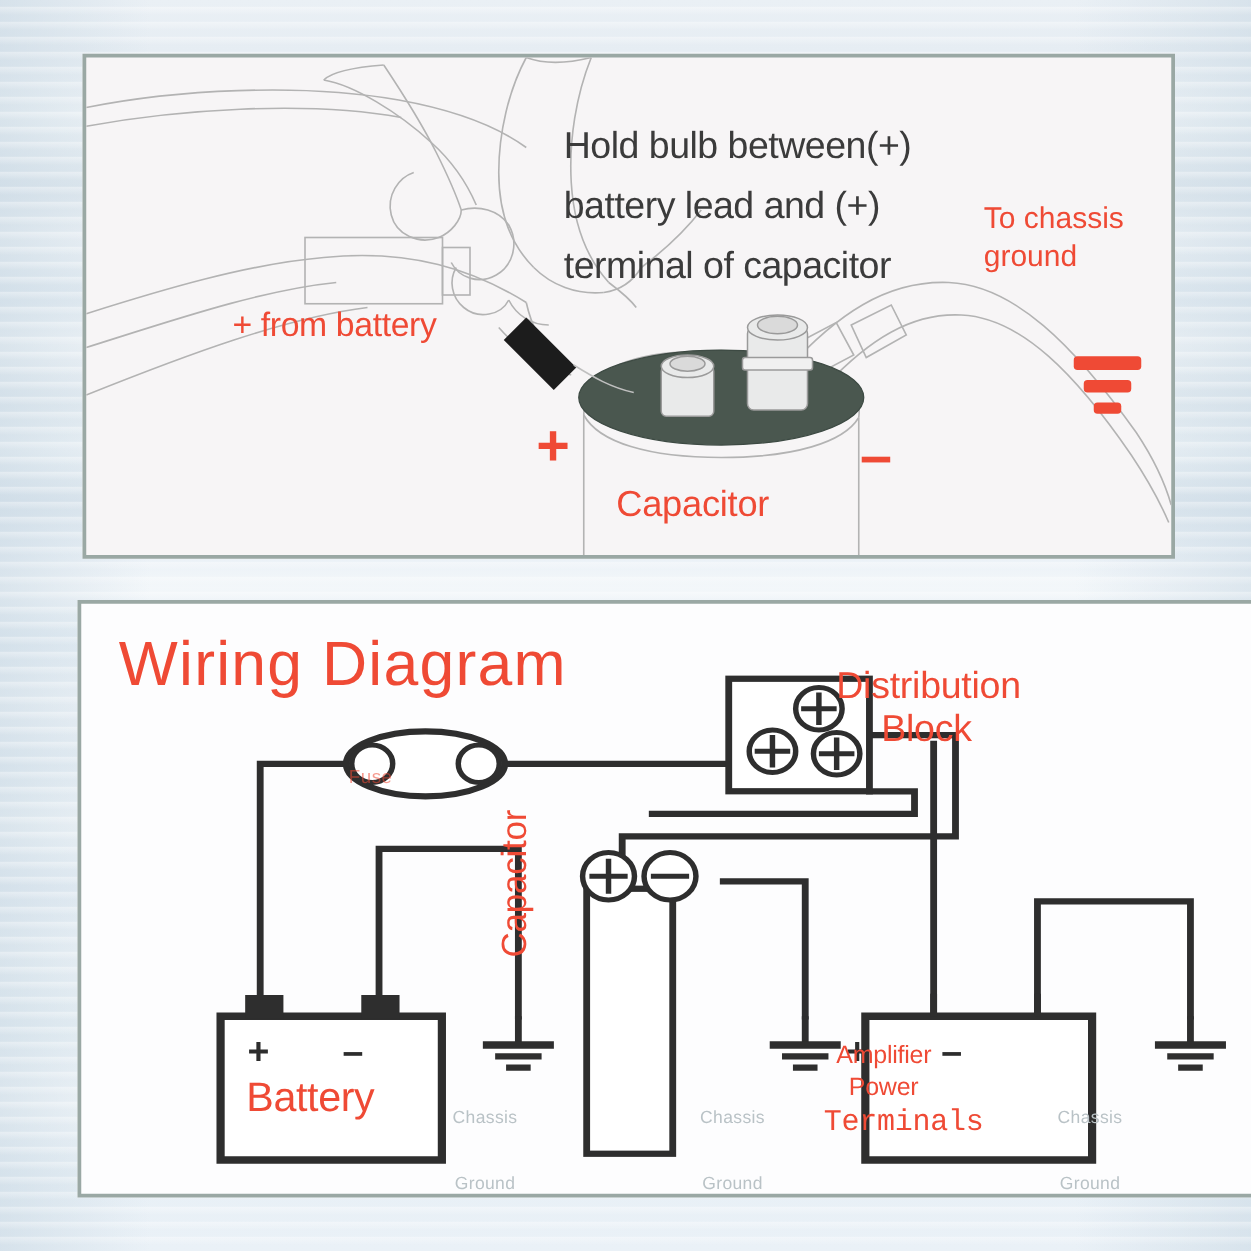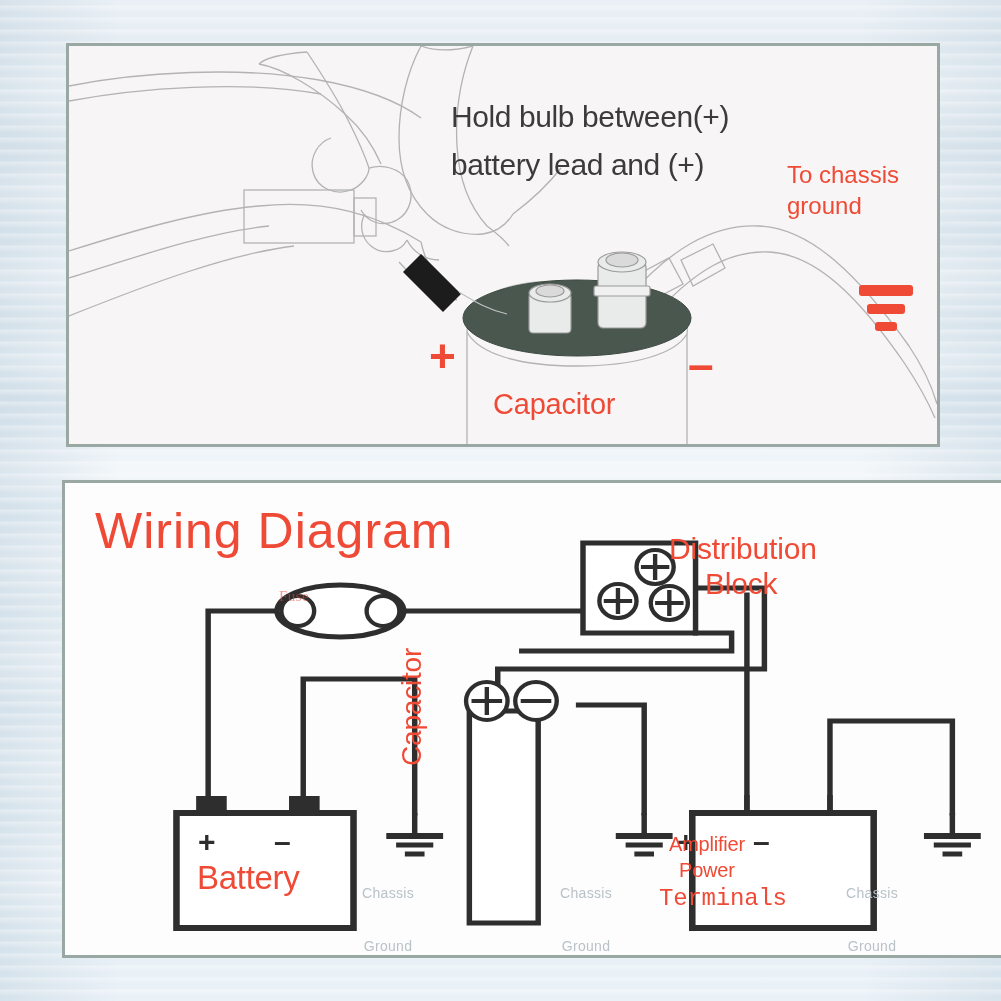--- a/index.html
+++ b/index.html
@@ -51,21 +51,21 @@
   #to-chassis-1{left:718px;top:116px;font-size:24px;}
   #to-chassis-2{left:718px;top:147px;font-size:24px;}
   #from-battery{left:117px;top:200px;font-size:27px;letter-spacing:-.3px;}
   #cap-plus{left:360px;top:297px;font-size:46px;font-weight:bold;line-height:.6;}
   #cap-minus{left:619px;top:305px;font-size:46px;font-weight:bold;line-height:.6;}
   #cap-label-top{left:424px;top:343px;font-size:29px;letter-spacing:-.2px;}
 
   #wiring-title{left:30px;top:22px;font-size:50px;letter-spacing:1px;}
   #dist-l1{left:604px;top:50px;font-size:30px;letter-spacing:-.2px;}
   #dist-l2{left:640px;top:85px;font-size:30px;letter-spacing:-.2px;}
-  #fuse-label{left:214px;top:106px;font-size:15px;letter-spacing:.4px;opacity:.55;font-family:Liberation Serif, serif;}
+  #fuse-label{left:214px;top:131px;font-size:15px;letter-spacing:.4px;opacity:.55;}
   #battery-label{left:120px;top:378px;font-size:33px;letter-spacing:-.3px;margin-left:12px;}
   #capacitor-label{left:332px;top:283px;font-size:28px;letter-spacing:-.2px;
      transform:rotate(-90deg);transform-origin:left top;}
   #amp-l1{left:604px;top:351px;font-size:20px;letter-spacing:-.2px;}
   #amp-l2{left:614px;top:377px;font-size:20px;letter-spacing:-.2px;text-align:center;}
   #amp-l3{left:594px;top:403px;font-size:24px;letter-spacing:-.2px;font-family:Liberation Mono, monospace;}
   .gnd-label{font-size:14px;text-align:center;line-height:1.25;letter-spacing:.3px;}
   #gnd1{left:288px;top:367px;width:70px;}
   #gnd2{left:486px;top:367px;width:70px;}
   #gnd3{left:772px;top:367px;width:70px;}
@@ -145,22 +145,24 @@
 
       <g fill="#ef4a35">
         <rect x="790" y="239" width="54" height="11" rx="3"></rect>
         <rect x="798" y="258" width="38" height="10" rx="3"></rect>
         <rect x="806" y="276" width="22" height="9" rx="3"></rect>
       </g>
     </svg>
 
     <div class="txt dark" id="instr-1">Hold bulb between(+)</div>
     <div class="txt dark" id="instr-2">battery lead and (+)</div>
+    <div class="txt dark" id="instr-3">terminal of capacitor</div>
     <div class="txt red" id="to-chassis-1">To chassis</div>
     <div class="txt red" id="to-chassis-2">ground</div>
+    <div class="txt red" id="from-battery">+ from battery</div>
     <div class="txt red" id="cap-plus">+</div>
     <div class="txt red" id="cap-minus">–</div>
     <div class="txt red" id="cap-label-top">Capacitor</div>
   </div>
 </div>
 
 <div class="panel" id="panel-bottom">
   <div class="p-inner">
 
     <svg class="art" viewBox="0 0 862 472" preserveAspectRatio="none">

